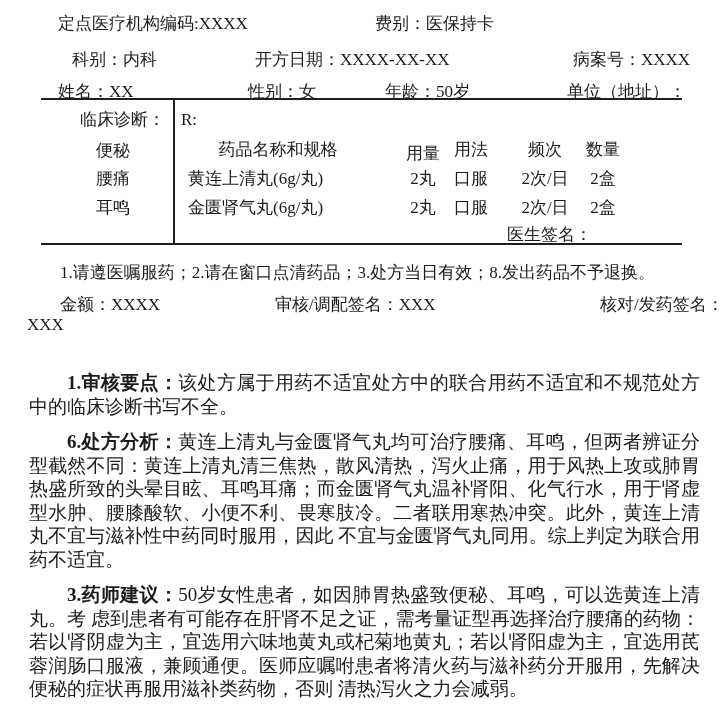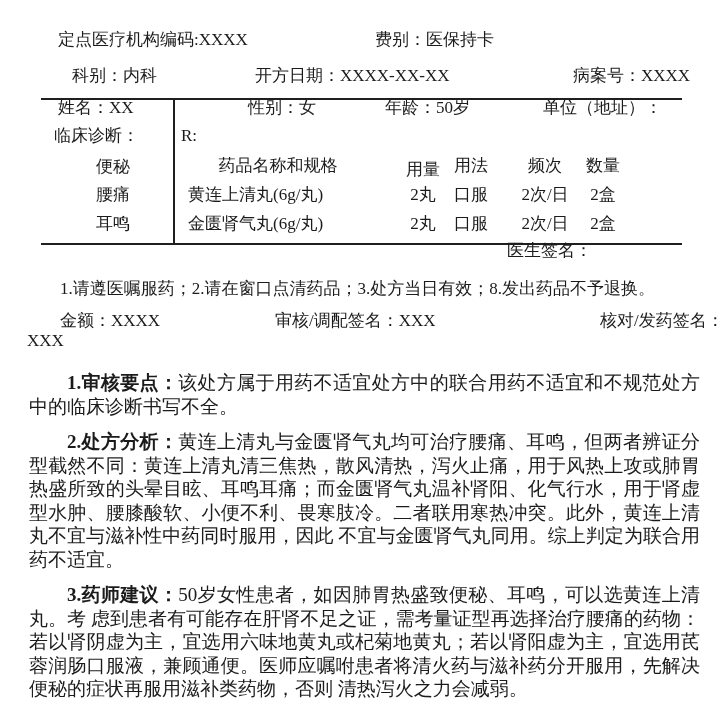--- a/index.html
+++ b/index.html
@@ -4,21 +4,21 @@
 <style>
   html,body{margin:0;padding:0;background:#ffffff;}
   .sheet{
     position:relative;
     width:728px;height:719px;
     background:#ffffff;
     color:#1b1b1b;
     font-family:"Liberation Serif","DejaVu Serif",serif;
     overflow:hidden;
   }
-  .abs{position:absolute;white-space:nowrap;margin-top:16px;}
+  .abs{position:absolute;white-space:nowrap;}
   .f17{font-size:17px;line-height:19px;}
   .hline{position:absolute;height:0;border-top:2px solid #1f1f1f;}
   .vline{position:absolute;width:0;border-left:2px solid #1f1f1f;}
   .cell-c{text-align:center;}
   .analysis{
     position:absolute;left:29px;top:371px;width:671px;
     font-size:19px;line-height:23.5px;
     text-align:justify;
   }
   .analysis p{margin:0 0 12px 0;text-indent:2em;}
@@ -32,27 +32,27 @@
   <span class="abs f17" style="left:58px;top:14px;">定点医疗机构编码:XXXX</span>
   <span class="abs f17" style="left:375px;top:14px;">费别：医保持卡</span>
 
   <span class="abs f17" style="left:72px;top:50px;">科别：内科</span>
   <span class="abs f17" style="left:255px;top:50px;">开方日期：XXXX-XX-XX</span>
   <span class="abs f17" style="left:573px;top:50px;">病案号：XXXX</span>
 
   <span class="abs f17" style="left:58px;top:82px;">姓名：XX</span>
   <span class="abs f17" style="left:248px;top:82px;">性别：女</span>
   <span class="abs f17" style="left:385px;top:82px;">年龄：50岁</span>
-  <span class="abs f17" style="left:543px;top:82px;">单位（地址）：</span>
+  <span class="abs f17" style="left:567px;top:82px;">单位（地址）：</span>
 
   <div class="hline" style="left:41px;top:98px;width:641px;"></div>
   <div class="hline" style="left:41px;top:243px;width:641px;"></div>
   <div class="vline" style="left:173px;top:98px;height:145px;"></div>
 
-  <span class="abs f17" style="left:54px;top:110px;">临床诊断：</span>
+  <span class="abs f17" style="left:80px;top:110px;">临床诊断：</span>
   <span class="abs f17 cell-c" style="left:73px;top:141px;width:80px;">便秘</span>
   <span class="abs f17 cell-c" style="left:73px;top:169px;width:80px;">腰痛</span>
   <span class="abs f17 cell-c" style="left:73px;top:198px;width:80px;">耳鸣</span>
 
   <span class="abs f17" style="left:181px;top:110px;">R:</span>
 
   <span class="abs f17 cell-c" style="left:178px;top:140px;width:200px;text-align:center;">药品名称和规格</span>
   <span class="abs f17 cell-c" style="left:388px;top:144px;width:70px;">用量</span>
   <span class="abs f17 cell-c" style="left:436px;top:140px;width:70px;">用法</span>
   <span class="abs f17 cell-c" style="left:505px;top:140px;width:80px;">频次</span>
@@ -74,17 +74,17 @@
 
   <span class="abs f17" style="left:60px;top:263px;">1.请遵医嘱服药；2.请在窗口点清药品；3.处方当日有效；8.发出药品不予退换。</span>
 
   <span class="abs f17" style="left:60px;top:295px;">金额：XXXX</span>
   <span class="abs f17" style="left:275px;top:295px;">审核/调配签名：XXX</span>
   <span class="abs f17" style="left:600px;top:295px;">核对/发药签名：</span>
   <span class="abs f17" style="left:27px;top:315px;">XXX</span>
 
   <div class="analysis">
     <p><span class="lbl">1.审核要点：</span><span>该处方属于用药不适宜处方中的联合用药不适宜和不规范处方中的临床诊断书写不全。</span></p>
-    <p><span class="lbl">2.处方分析：</span><span>黄连上清丸与金匮肾气丸均可治疗腰痛、耳鸣，但两者辨证分型截然不同：黄连上清丸清三焦热，散风清热，泻火止痛，用于风热上攻或肺胃热盛所致的头晕目眩、耳鸣耳痛；而金匮肾气丸温补肾阳、化气行水，用于肾虚型水肿、腰膝酸软、小便不利、畏寒肢冷。二者联用寒热冲突。此外，黄连上清丸不宜与滋补性中药同时服用，因此 不宜与金匮肾气丸同用。综上判定为联合用药不适宜。</span></p>
+    <p><span class="lbl">6.处方分析：</span><span>黄连上清丸与金匮肾气丸均可治疗腰痛、耳鸣，但两者辨证分型截然不同：黄连上清丸清三焦热，散风清热，泻火止痛，用于风热上攻或肺胃热盛所致的头晕目眩、耳鸣耳痛；而金匮肾气丸温补肾阳、化气行水，用于肾虚型水肿、腰膝酸软、小便不利、畏寒肢冷。二者联用寒热冲突。此外，黄连上清丸不宜与滋补性中药同时服用，因此 不宜与金匮肾气丸同用。综上判定为联合用药不适宜。</span></p>
     <p><span class="lbl">3.药师建议：</span><span>50岁女性患者，如因肺胃热盛致便秘、耳鸣，可以选黄连上清丸。考 虑到患者有可能存在肝肾不足之证，需考量证型再选择治疗腰痛的药物：若以肾阴虚为主，宜选用六味地黄丸或杞菊地黄丸；若以肾阳虚为主，宜选用芪蓉润肠口服液，兼顾通便。医师应嘱咐患者将清火药与滋补药分开服用，先解决便秘的症状再服用滋补类药物，否则  清热泻火之力会减弱。</span></p>
   </div>
 
 </div>
 
 </body></html>

